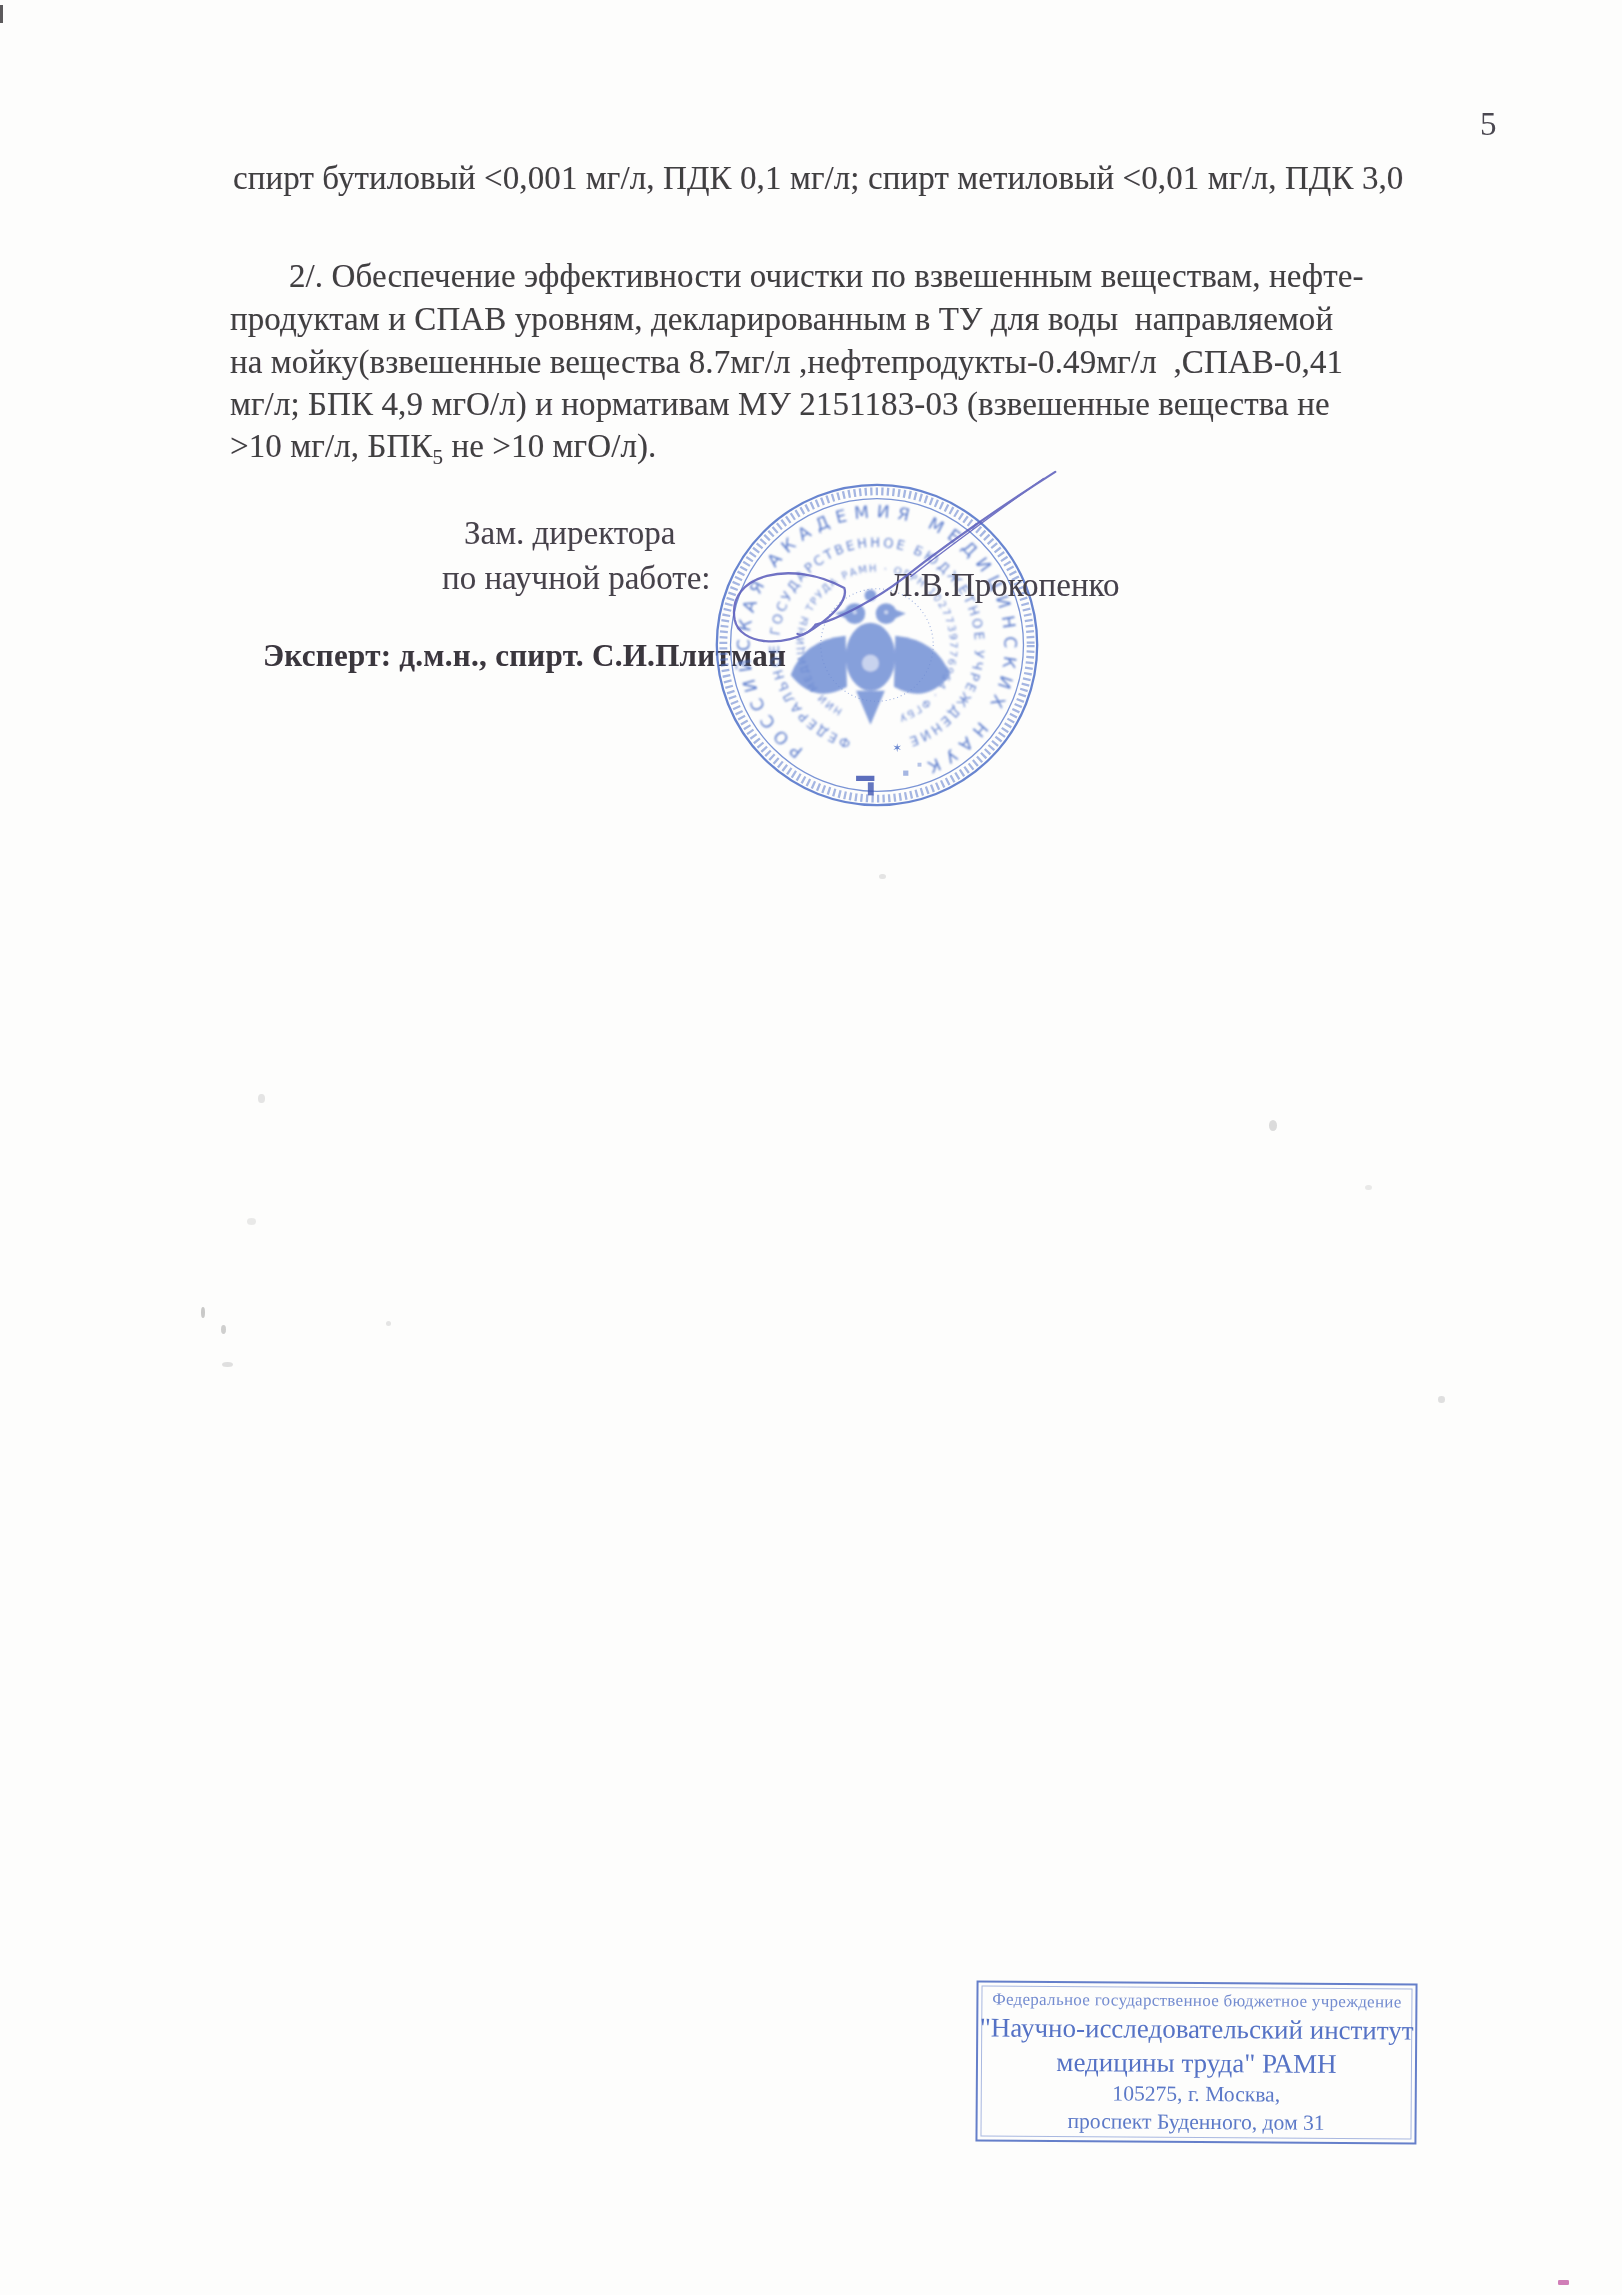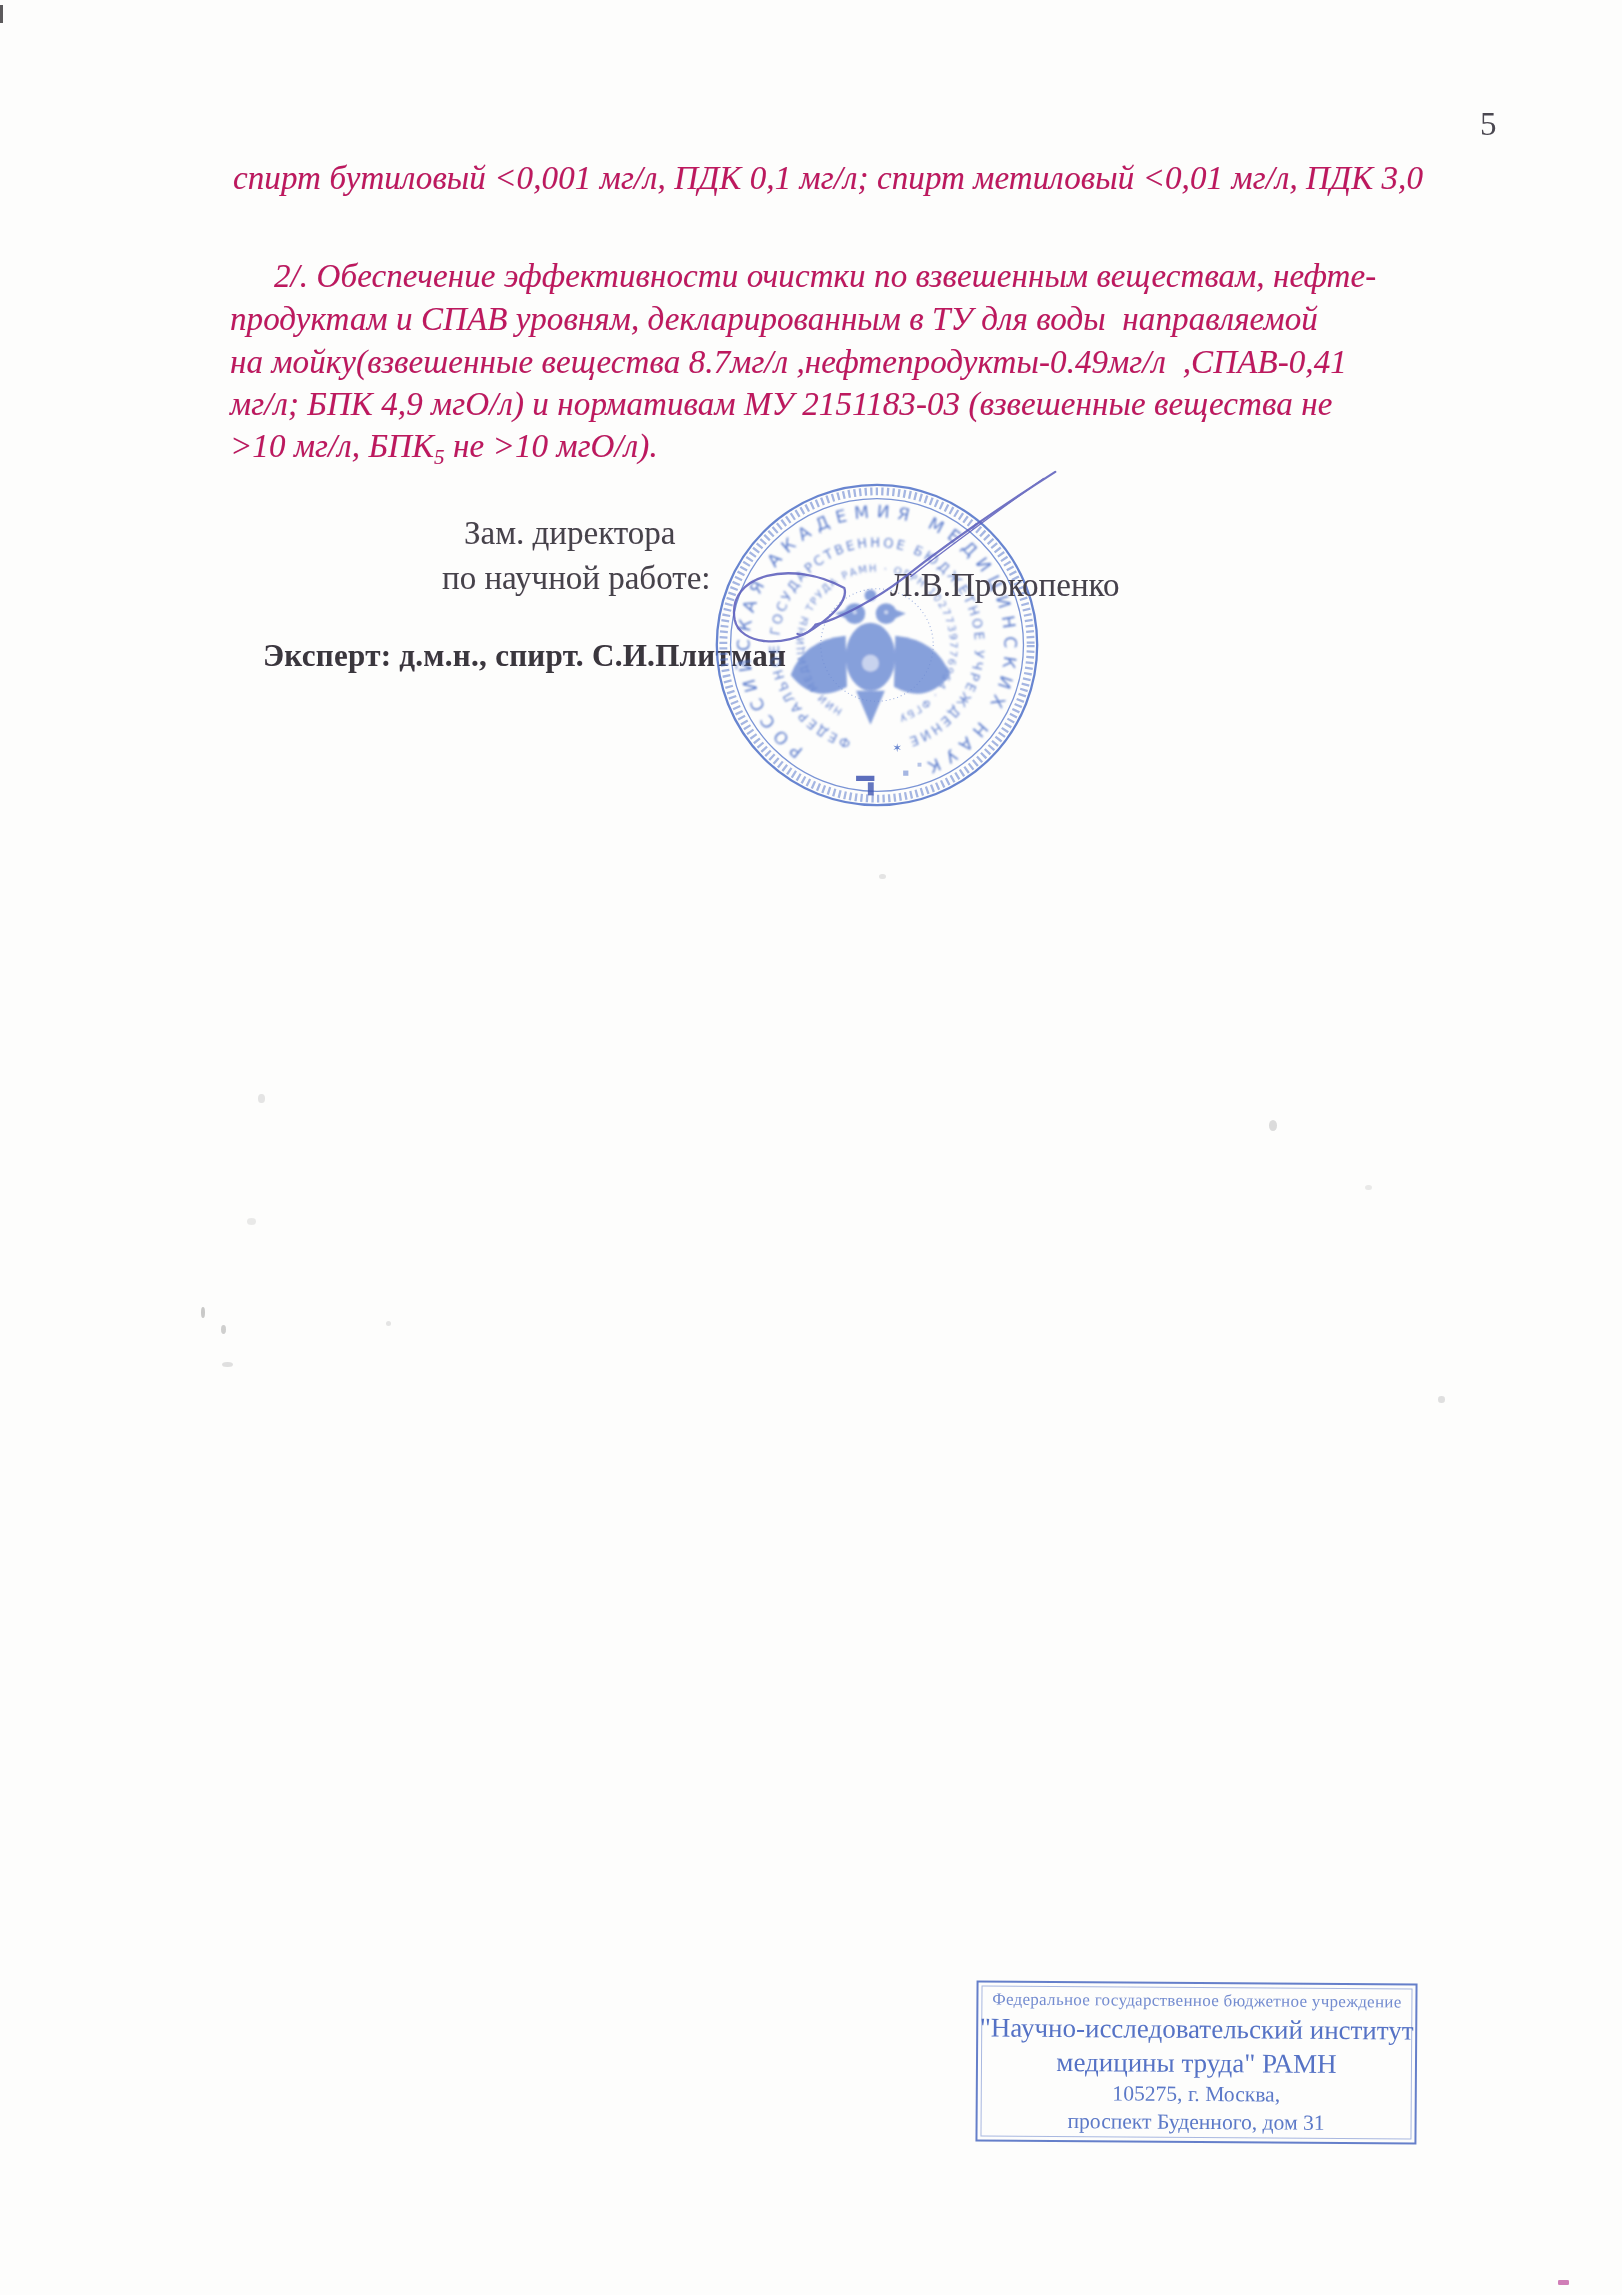--- a/index.html
+++ b/index.html
@@ -10,24 +10,23 @@
     overflow:hidden;
     font-family:"Liberation Serif","DejaVu Serif",serif;
     color:#48454b;
   }
   
   .tline{
     position:absolute;
     font-size:33px;
     line-height:1.15;
     white-space:pre;
-    color:#be185d;
+    color:#404040;
     text-shadow:0.4px 0 0.4px rgba(150,80,160,0.22), -0.3px 0 0.3px rgba(90,90,120,0.18);
     letter-spacing:0.1px;
-    font-style:italic;
   }
   .pagenum{
     position:absolute;
     left:1480px;top:106px;
     font-size:33px;color:#4a4750;
   }
   sub.bpk{font-size:21px;vertical-align:-6.5px;}
   .sig-label{position:absolute;font-size:33px;white-space:pre;color:#46434a;
     text-shadow:0.4px 0 0.4px rgba(150,80,160,0.22);}
   .expert{
@@ -70,21 +69,21 @@
 </style>
 </head>
 <body>
 
 <div class="page">
 
   <div class="pagenum">5</div>
 
   <div class="tline" style="left:233px;top:160px;">спирт бутиловый &lt;0,001 мг/л, ПДК 0,1 мг/л; спирт метиловый &lt;0,01 мг/л, ПДК 3,0</div>
 
-  <div class="tline" style="left:274px;top:258px;">2/. Обеспечение эффективности очистки по взвешенным веществам, нефте-</div>
+  <div class="tline" style="left:289px;top:258px;">2/. Обеспечение эффективности очистки по взвешенным веществам, нефте-</div>
   <div class="tline" style="left:230px;top:301px;">продуктам и СПАВ уровням, декларированным в ТУ для воды  направляемой</div>
   <div class="tline" style="left:230px;top:344px;">на мойку(взвешенные вещества 8.7мг/л ,нефтепродукты-0.49мг/л  ,СПАВ-0,41</div>
   <div class="tline" style="left:230px;top:386px;">мг/л; БПК 4,9 мгО/л) и нормативам МУ 2151183-03 (взвешенные вещества не</div>
   <div class="tline" style="left:230px;top:428px;"><span>&gt;10 мг/л, БПК</span><sub class="bpk">5</sub><span> не &gt;10 мгО/л).</span></div>
 
   <div class="sig-label" style="left:464px;top:515px;">Зам. директора</div>
   <div class="sig-label" style="left:442px;top:560px;">по научной работе:</div>
   <div class="name">Л.В.Прокопенко</div>
   <div class="expert">Эксперт: д.м.н., спирт. С.И.Плитман</div>
 

